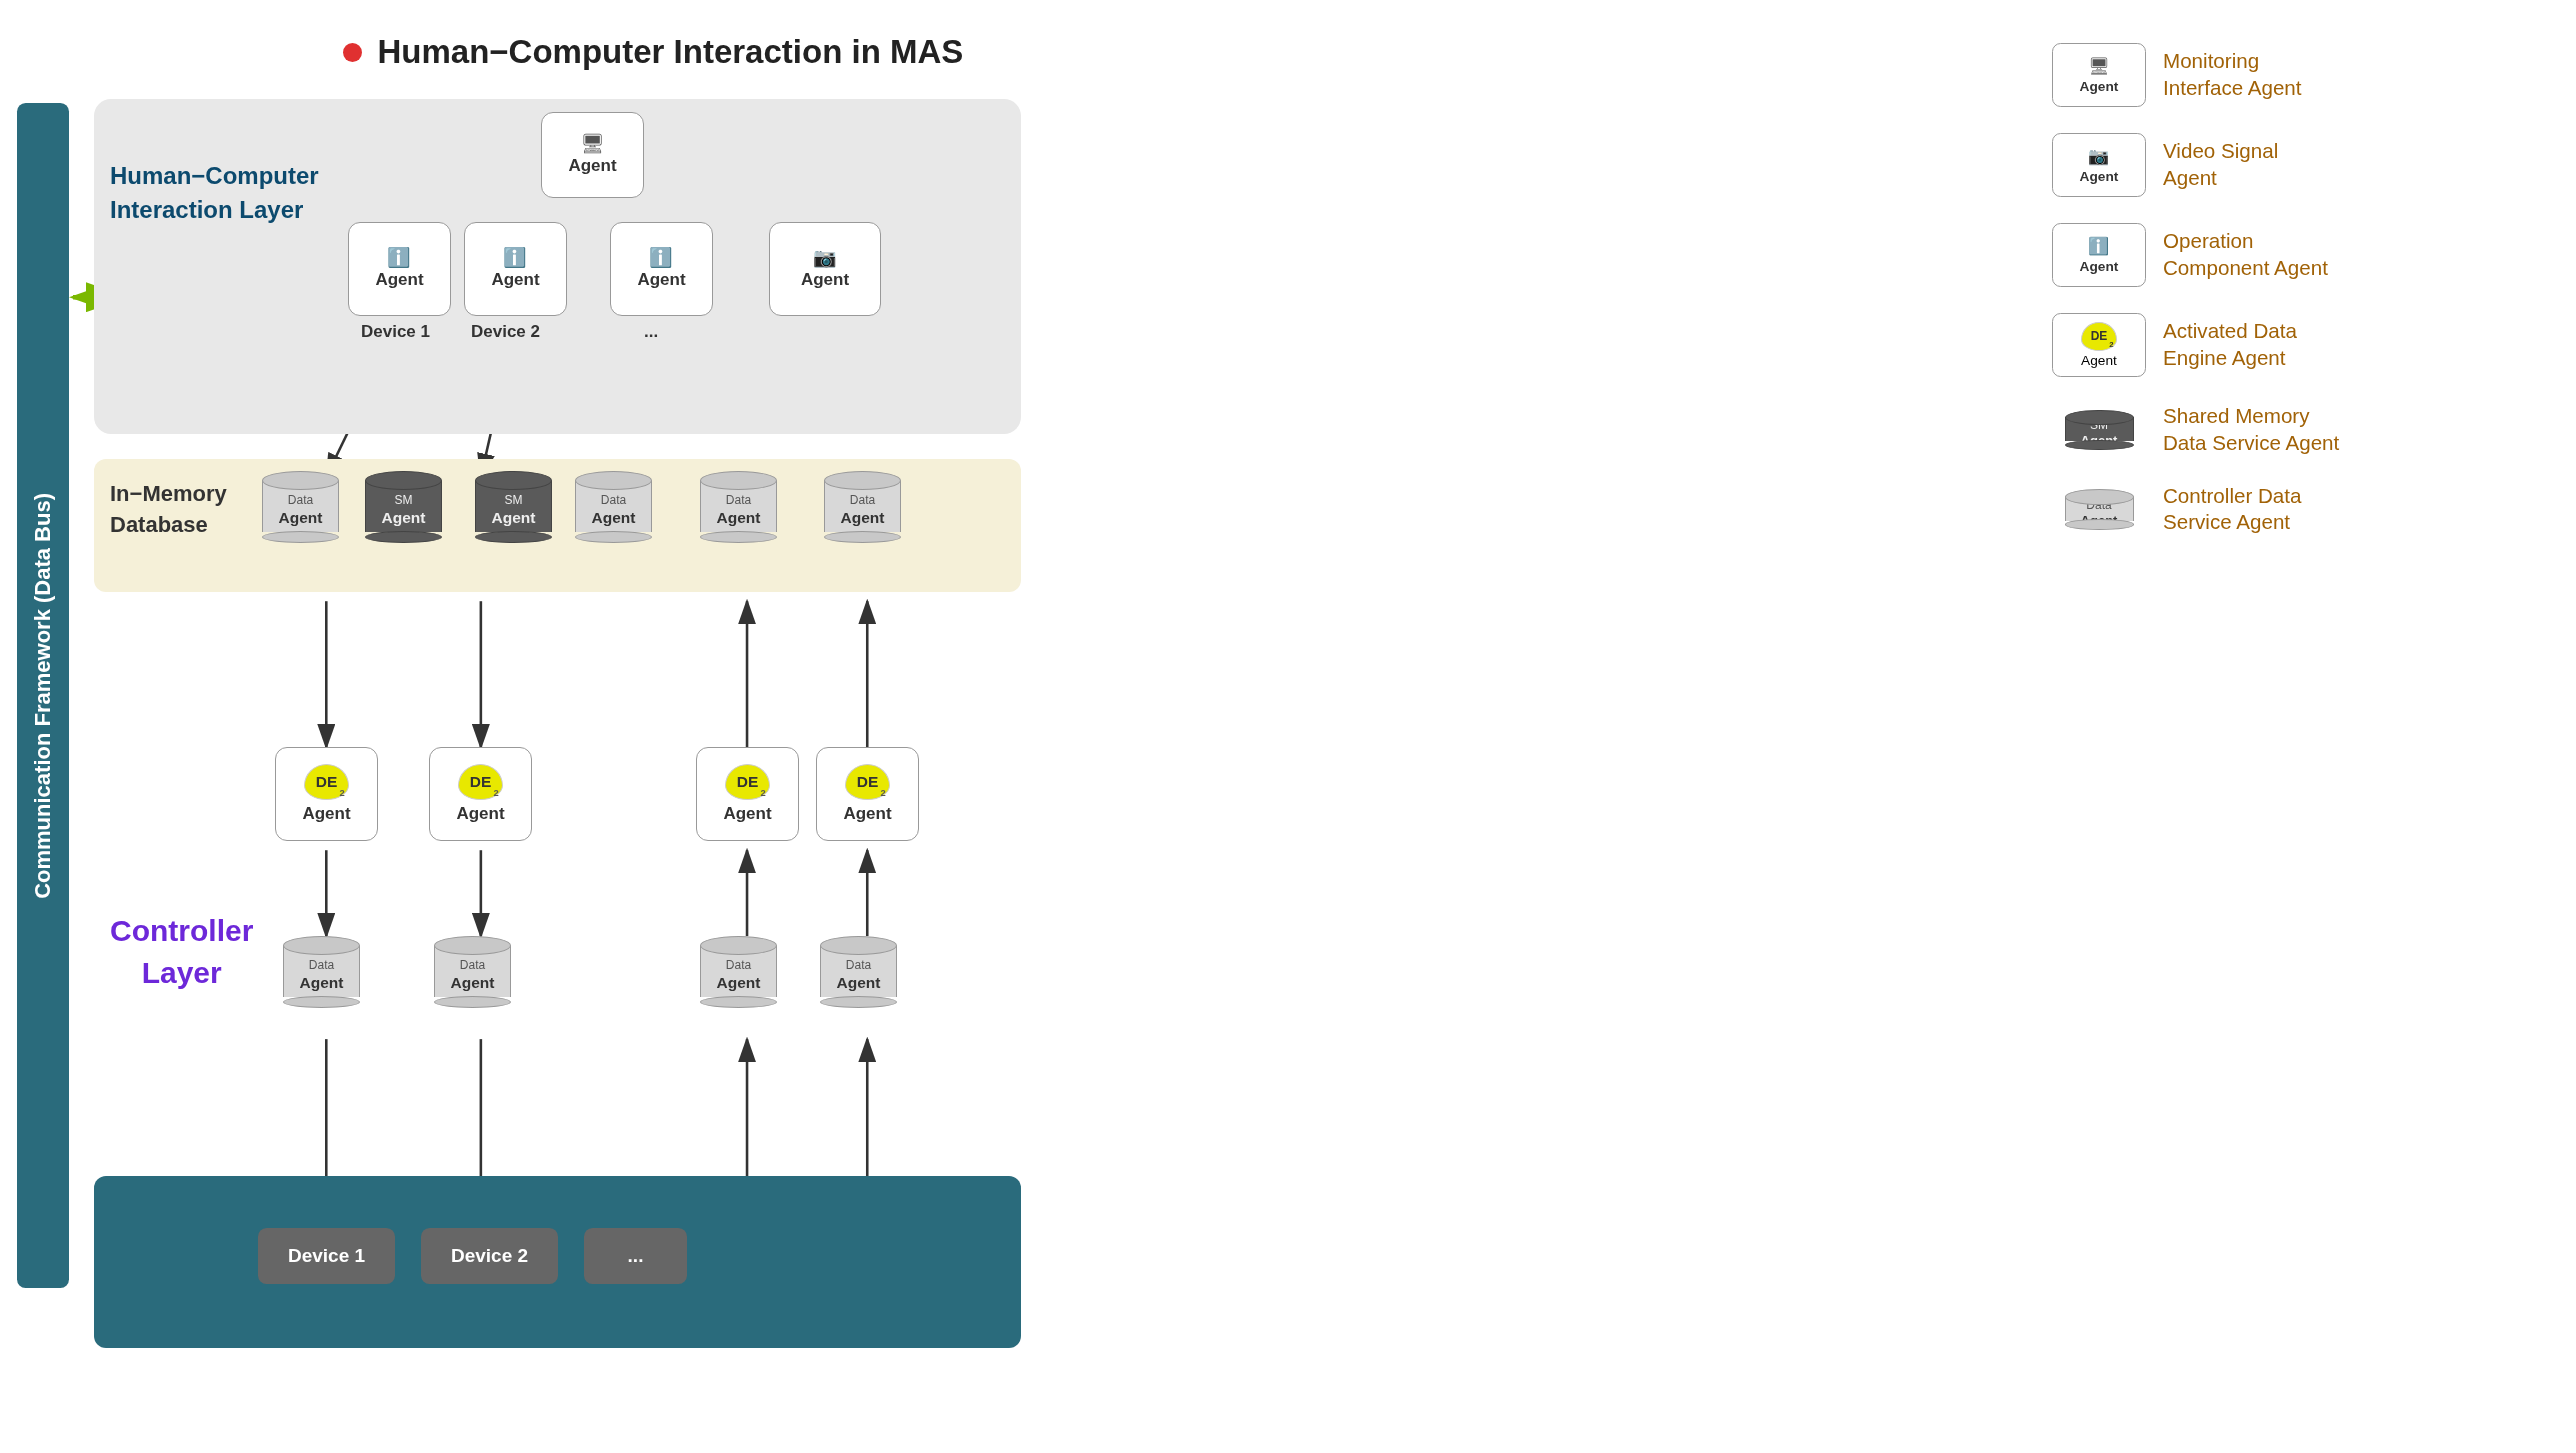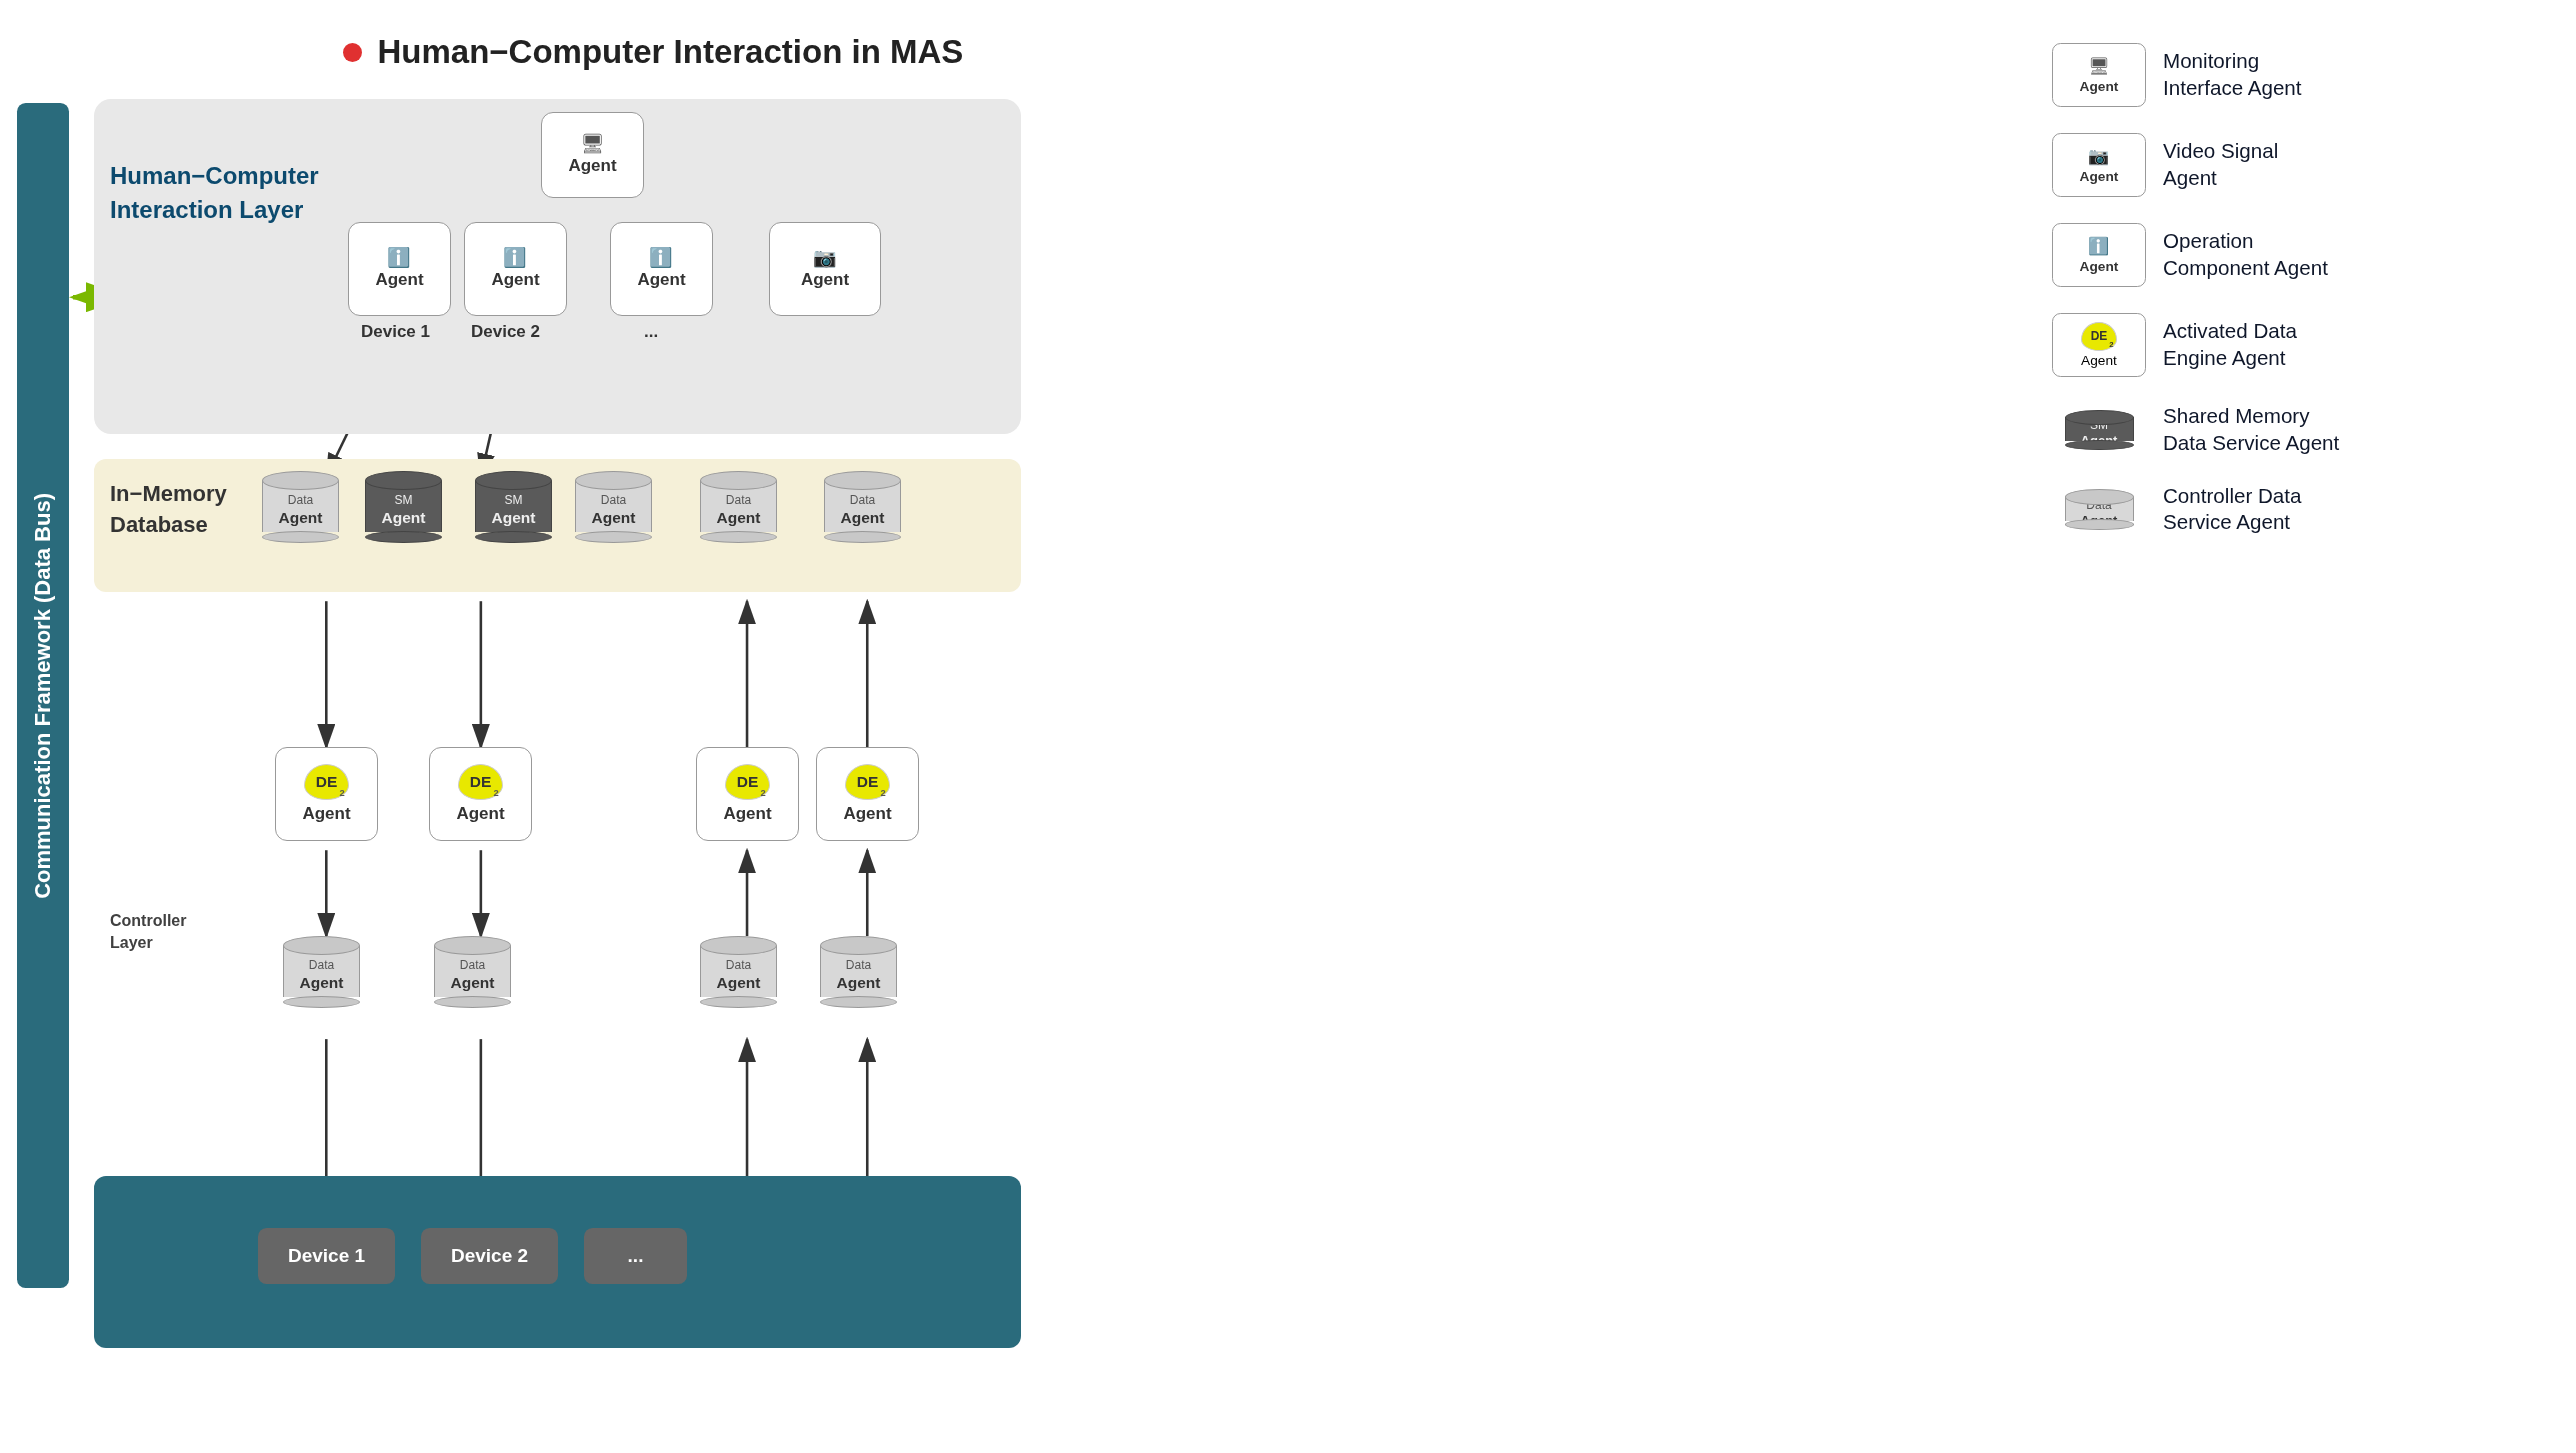--- a/index.html
+++ b/index.html
@@ -105,24 +105,25 @@
       font-weight: bold;
       color: #333;
       line-height: 1.4;
     }
 
     
     .controller-label {
       position: absolute;
       top: 910px;
       left: 110px;
-      font-size: 16px;
+      font-size: 30px;
       font-weight: bold;
-      color: #404040;
+      color: #6d28d9;
       line-height: 1.4;
+      text-align: center;
     }
 
     
     .device-band {
       position: absolute;
       top: 1176px;
       left: 94px;
       width: 927px;
       height: 172px;
       background: #2a6b7c;
@@ -299,21 +300,21 @@
       flex-direction: column;
       align-items: center;
       justify-content: center;
       gap: 2.6px;
       flex-shrink: 0;
     }
     .legend-agent-box .l-icon { font-size: 17px; color: #555; }
     .legend-agent-box .l-label { font-size: 13.7px; font-weight: 600; color: #333; }
     .legend-text {
       font-size: 20.6px;
-      color: #0f172a;
+      color: #a16207;
       line-height: 1.3;
     }
 
     
     .legend-cyl {
       display: flex;
       flex-direction: column;
       align-items: center;
       width: 94px;
       flex-shrink: 0;

